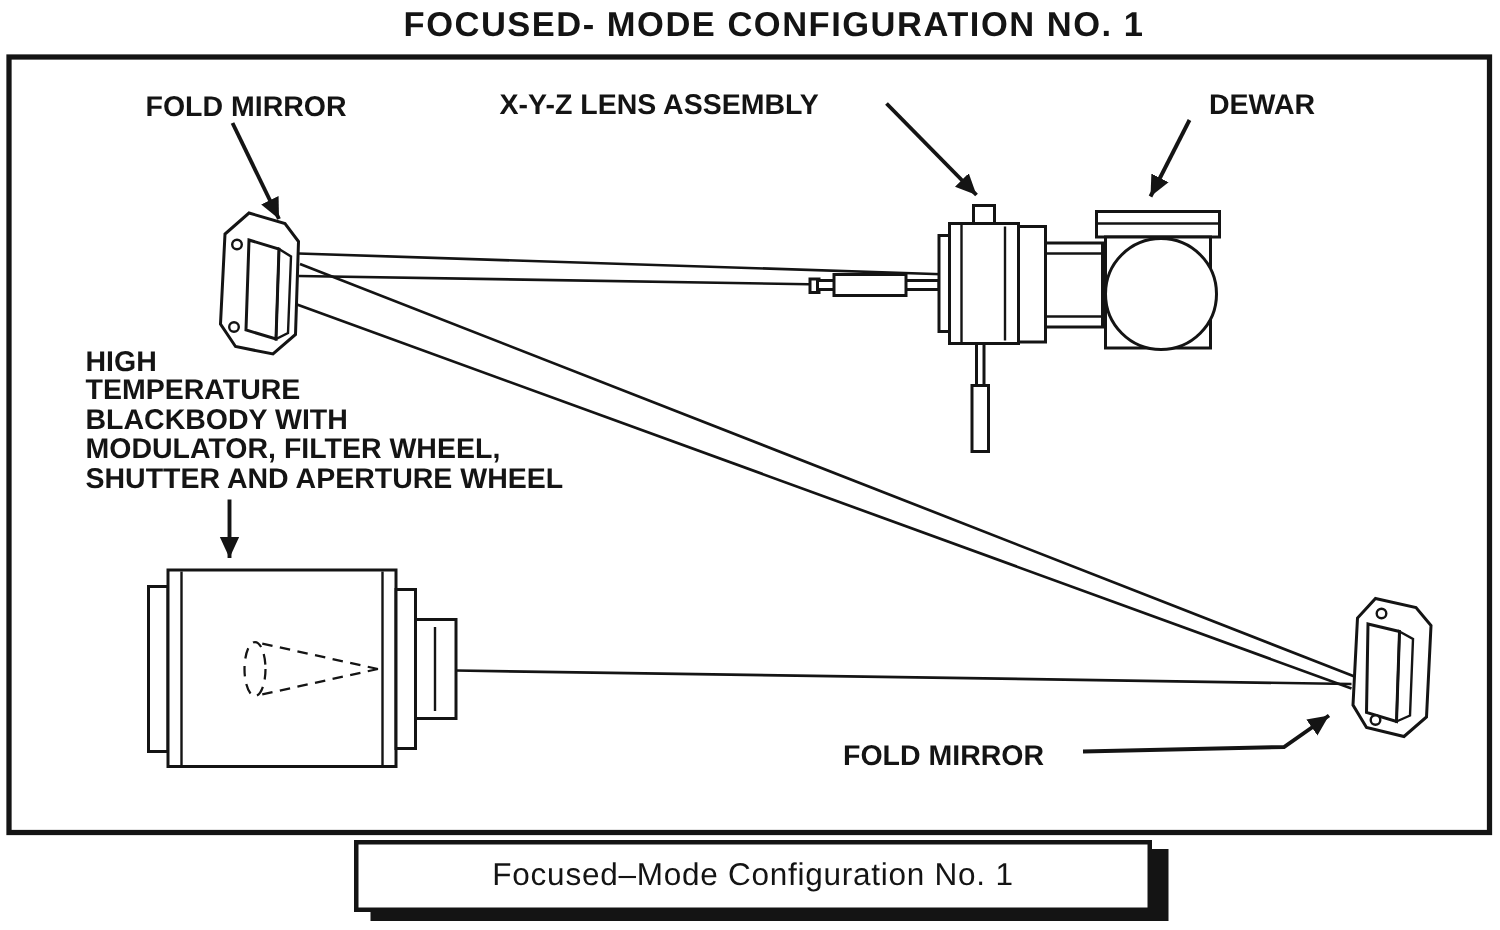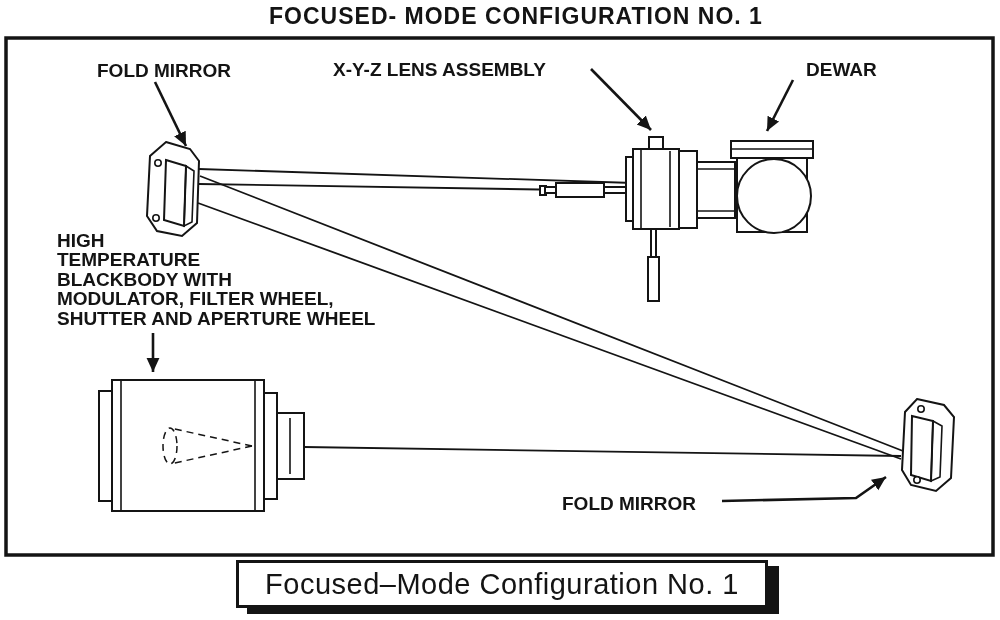--- a/index.html
+++ b/index.html
@@ -12,21 +12,21 @@
   .frame{fill:none;stroke:var(--ink,#111);stroke-width:3.5;}
   .thin{fill:none;stroke:var(--ink,#111);stroke-width:1.6;}
   .beam{fill:none;stroke:var(--ink,#111);stroke-width:1.8;}
   .leader{fill:none;stroke:var(--ink,#111);stroke-width:2.6;}
   .dashed{fill:none;stroke:var(--ink,#111);stroke-width:1.5;stroke-dasharray:7 5;}
   .hole{fill:#fff;stroke:var(--ink,#111);stroke-width:1.6;}
   text.lbl{font-family:"Liberation Sans",sans-serif;font-weight:bold;font-size:19px;fill:var(--ink,#111);}
   .caption-box{position:absolute;left:236px;top:560px;width:526px;height:42px;background:#fff;
                border:3px solid var(--ink,#111);box-shadow:11px 6px 0 var(--ink,#111);
                display:flex;align-items:center;justify-content:center;
-               font-size:29px;color:var(--ink,#111);letter-spacing:0.5px;}
+               font-size:21px;color:var(--ink,#111);letter-spacing:0.5px;}
 </style>
 </head>
 <body>
 
 <div class="page">
 
   <div class="title">FOCUSED- MODE CONFIGURATION NO. 1</div>
 
   <svg class="canvas" width="1000" height="620" viewBox="0 0 1000 620">
     <defs>

